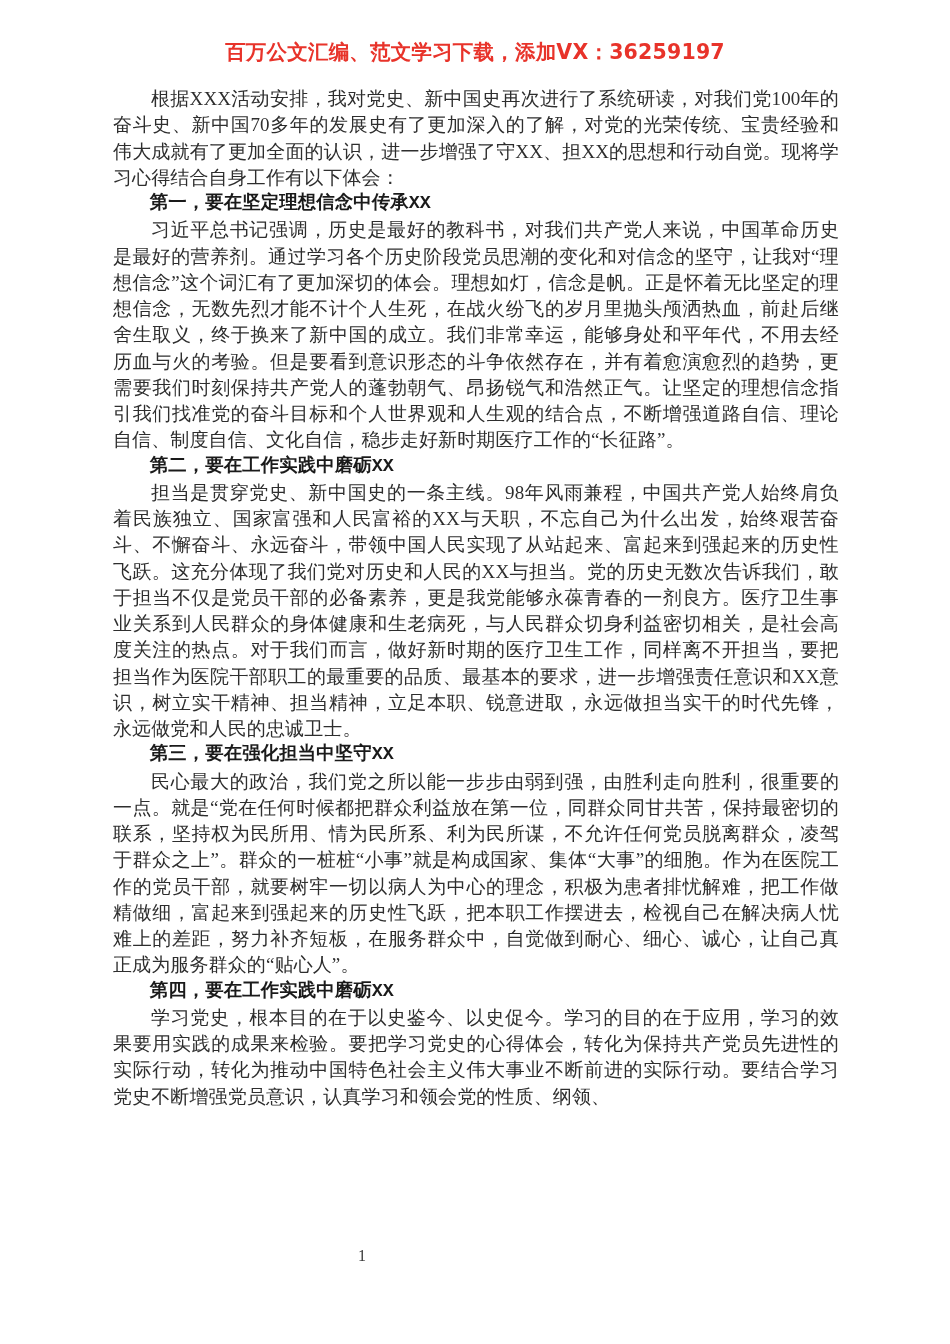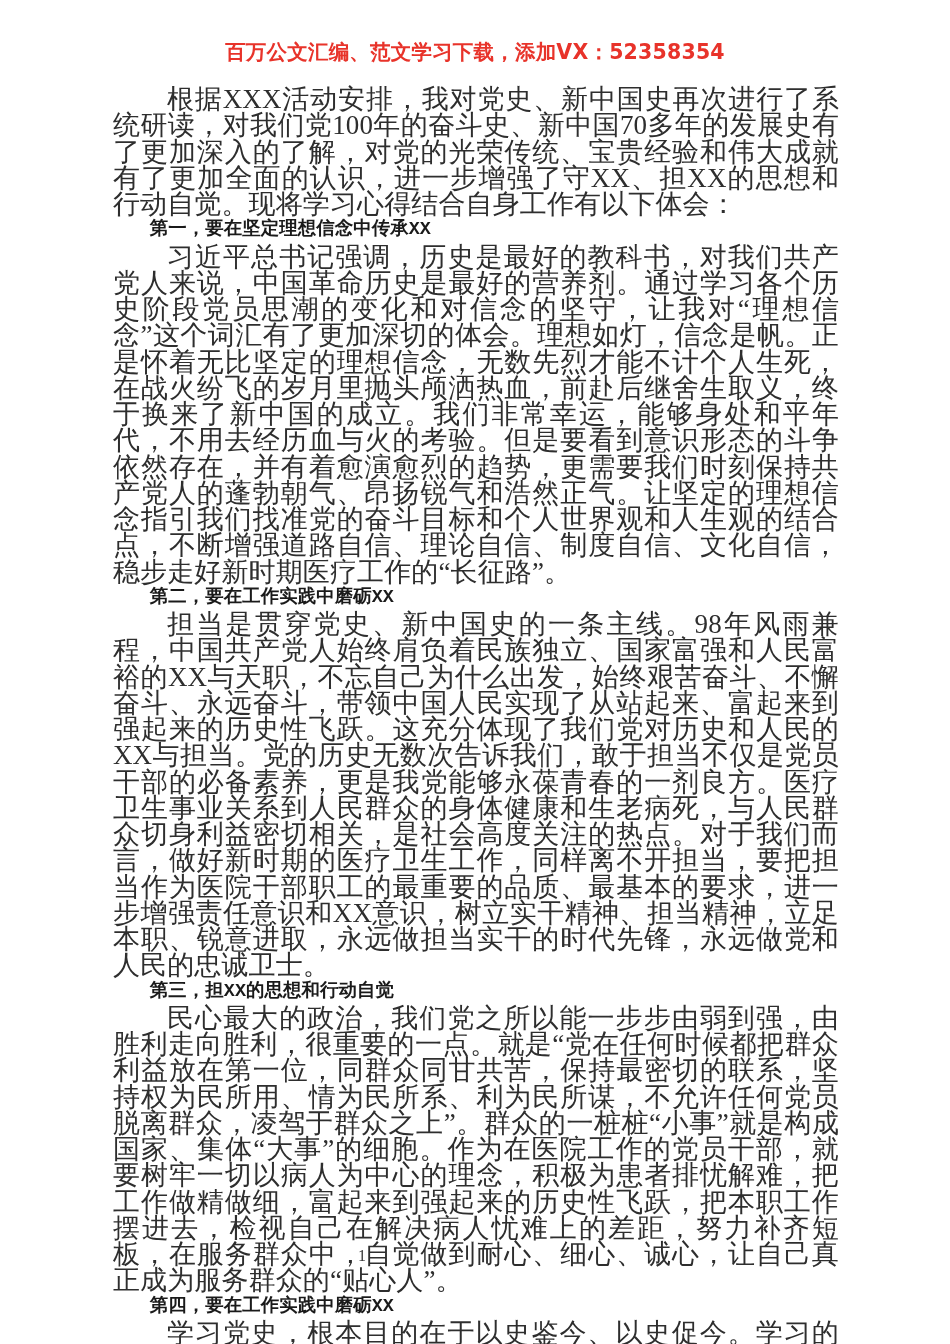--- a/index.html
+++ b/index.html
@@ -37,21 +37,21 @@
   }
   .content {
     position: absolute;
     left: 113px;
     top: 86px;
     width: 726px;
   }
   p.body-text {
     margin: 0;
     font-family: "Liberation Serif", "DejaVu Serif", serif;
-    font-size: 27px;
+    font-size: 19px;
     line-height: 26.25px;
     text-align: justify;
     text-justify: inter-ideograph;
     text-indent: 2em;
     color: #2e2e2e;
     letter-spacing: 0.12px;
   }
   p.section-heading {
     margin: 0;
     font-family: Liberation Mono, monospace;
@@ -76,35 +76,35 @@
     display: inline-block;
     position: relative;
     left: -113px;
   }
 </style>
 </head>
 <body>
 
 <div class="page">
 
-  <div class="watermark-header">百万公文汇编、范文学习下载，添加VX：52358354</div>
+  <div class="watermark-header">百万公文汇编、范文学习下载，添加VX：36259197</div>
 
   <div class="content">
 
     <p class="body-text">根据XXX活动安排，我对党史、新中国史再次进行了系统研读，对我们党100年的奋斗史、新中国70多年的发展史有了更加深入的了解，对党的光荣传统、宝贵经验和伟大成就有了更加全面的认识，进一步增强了守XX、担XX的思想和行动自觉。现将学习心得结合自身工作有以下体会：</p>
 
     <p class="section-heading">第一，要在坚定理想信念中传承XX</p>
 
     <p class="body-text">习近平总书记强调，历史是最好的教科书，对我们共产党人来说，中国革命历史是最好的营养剂。通过学习各个历史阶段党员思潮的变化和对信念的坚守，让我对“理想信念”这个词汇有了更加深切的体会。理想如灯，信念是帆。正是怀着无比坚定的理想信念，无数先烈才能不计个人生死，在战火纷飞的岁月里抛头颅洒热血，前赴后继舍生取义，终于换来了新中国的成立。我们非常幸运，能够身处和平年代，不用去经历血与火的考验。但是要看到意识形态的斗争依然存在，并有着愈演愈烈的趋势，更需要我们时刻保持共产党人的蓬勃朝气、昂扬锐气和浩然正气。让坚定的理想信念指引我们找准党的奋斗目标和个人世界观和人生观的结合点，不断增强道路自信、理论自信、制度自信、文化自信，稳步走好新时期医疗工作的“长征路”。</p>
 
     <p class="section-heading">第二，要在工作实践中磨砺XX</p>
 
     <p class="body-text">担当是贯穿党史、新中国史的一条主线。98年风雨兼程，中国共产党人始终肩负着民族独立、国家富强和人民富裕的XX与天职，不忘自己为什么出发，始终艰苦奋斗、不懈奋斗、永远奋斗，带领中国人民实现了从站起来、富起来到强起来的历史性飞跃。这充分体现了我们党对历史和人民的XX与担当。党的历史无数次告诉我们，敢于担当不仅是党员干部的必备素养，更是我党能够永葆青春的一剂良方。医疗卫生事业关系到人民群众的身体健康和生老病死，与人民群众切身利益密切相关，是社会高度关注的热点。对于我们而言，做好新时期的医疗卫生工作，同样离不开担当，要把担当作为医院干部职工的最重要的品质、最基本的要求，进一步增强责任意识和XX意识，树立实干精神、担当精神，立足本职、锐意进取，永远做担当实干的时代先锋，永远做党和人民的忠诚卫士。</p>
 
-    <p class="section-heading">第三，担XX的思想和行动自觉</p>
+    <p class="section-heading">第三，要在强化担当中坚守XX</p>
 
     <p class="body-text">民心最大的政治，我们党之所以能一步步由弱到强，由胜利走向胜利，很重要的一点。就是“党在任何时候都把群众利益放在第一位，同群众同甘共苦，保持最密切的联系，坚持权为民所用、情为民所系、利为民所谋，不允许任何党员脱离群众，凌驾于群众之上”。群众的一桩桩“小事”就是构成国家、集体“大事”的细胞。作为在医院工作的党员干部，就要树牢一切以病人为中心的理念，积极为患者排忧解难，把工作做精做细，富起来到强起来的历史性飞跃，把本职工作摆进去，检视自己在解决病人忧难上的差距，努力补齐短板，在服务群众中，自觉做到耐心、细心、诚心，让自己真正成为服务群众的“贴心人”。</p>
 
     <p class="section-heading">第四，要在工作实践中磨砺XX</p>
 
     <p class="body-text">学习党史，根本目的在于以史鉴今、以史促今。学习的目的在于应用，学习的效果要用实践的成果来检验。要把学习党史的心得体会，转化为保持共产党员先进性的实际行动，转化为推动中国特色社会主义伟大事业不断前进的实际行动。要结合学习党史不断增强党员意识，认真学习和领会党的性质、纲领、</p>
 
   </div>
 
   <div class="page-number">

